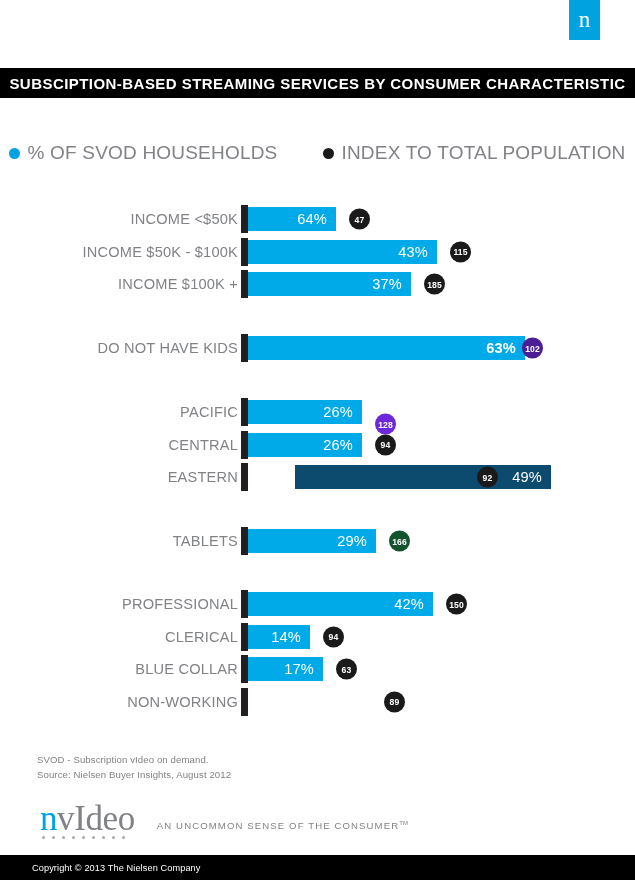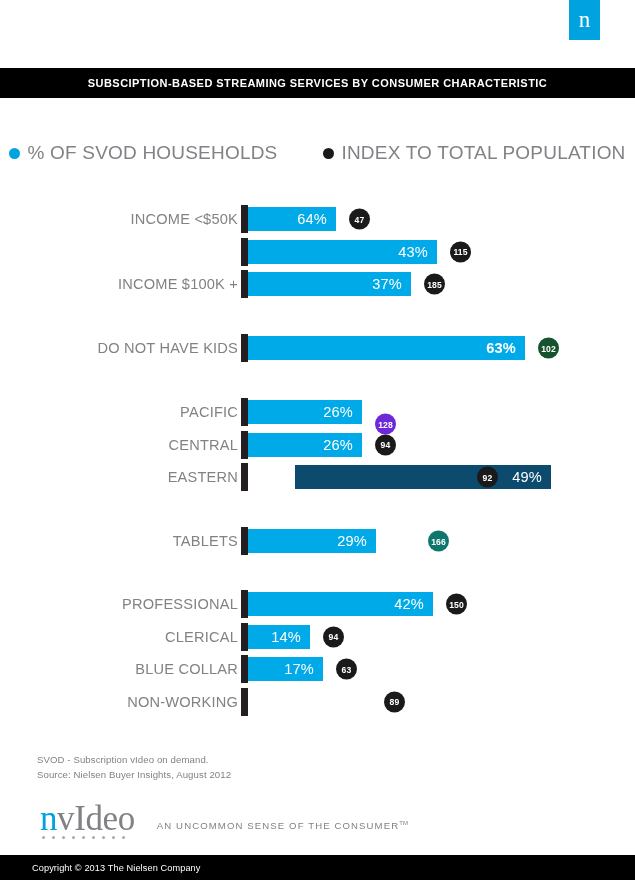--- a/index.html
+++ b/index.html
@@ -46,21 +46,21 @@
     height: 30px;
     background: #000000;
   }
   #title-band .title-text {
     position: absolute;
     left: 0; right: 0;
     top: 50%;
     transform: translateY(-50%);
     text-align: center;
     color: #ffffff;
-    font-size: 11px;
+    font-size: 15px;
     font-weight: bold;
     letter-spacing: 0.45px;
   }
 
   
   #legend {
     position: absolute;
     left: 0;
     top: 142px;
     width: 635px;
@@ -254,41 +254,42 @@
 <div id="chart">
     <div class="bar-row" style="top: 206px;">
       <div class="bar-label">INCOME &lt;$50K</div>
       <div class="axis-stub"></div>
       <div class="bar" style="width: 88px; background: rgb(0, 169, 232);">
         <div class="bar-value">64%</div>
       </div>
       <div class="index-badge" style="left: 349px; background: rgb(26, 26, 26);">47</div>
     </div>
     <div class="bar-row" style="top: 238.5px;">
+      <div class="bar-label">INCOME $50K - $100K</div>
       <div class="axis-stub"></div>
       <div class="bar" style="width: 189px; background: rgb(0, 169, 232);">
         <div class="bar-value">43%</div>
       </div>
       <div class="index-badge" style="left: 450px; background: rgb(26, 26, 26);">115</div>
     </div>
     <div class="bar-row" style="top: 271px;">
       <div class="bar-label">INCOME $100K +</div>
       <div class="axis-stub"></div>
       <div class="bar" style="width: 163px; background: rgb(0, 169, 232);">
         <div class="bar-value">37%</div>
       </div>
       <div class="index-badge" style="left: 424px; background: rgb(26, 26, 26);">185</div>
     </div>
     <div class="bar-row" style="top: 335px;">
       <div class="bar-label">DO NOT HAVE KIDS</div>
       <div class="axis-stub"></div>
       <div class="bar" style="width: 277px; background: rgb(0, 169, 232); font-weight: bold;">
         <div class="bar-value">63%</div>
       </div>
-      <div class="index-badge" style="left: 538px; background: #14532d;">102</div>
+      <div class="index-badge" style="left: 522px; background: #4c1d95;">102</div>
     </div>
     <div class="bar-row" style="top: 399px;">
       <div class="bar-label">PACIFIC</div>
       <div class="axis-stub"></div>
       <div class="bar" style="width: 114px; background: rgb(0, 169, 232);">
         <div class="bar-value">26%</div>
       </div>
       <div class="index-badge" style="left: 375px; background: #6d28d9; margin-top: 12px;">128</div>
     </div>
     <div class="bar-row" style="top: 431.5px;">
@@ -306,21 +307,21 @@
         <div class="bar-value">49%</div>
       </div>
       <div class="index-badge" style="left: 477px; background: rgb(26, 26, 26);">92</div>
     </div>
     <div class="bar-row" style="top: 528px;">
       <div class="bar-label">TABLETS</div>
       <div class="axis-stub"></div>
       <div class="bar" style="width: 128px; background: rgb(0, 169, 232);">
         <div class="bar-value">29%</div>
       </div>
-      <div class="index-badge" style="left: 389px; background: #0f766e; margin-left: 39px;">166</div>
+      <div class="index-badge" style="left: 389px; background: #14532d;">166</div>
     </div>
     <div class="bar-row" style="top: 591px;">
       <div class="bar-label">PROFESSIONAL</div>
       <div class="axis-stub"></div>
       <div class="bar" style="width: 185px; background: rgb(0, 169, 232);">
         <div class="bar-value">42%</div>
       </div>
       <div class="index-badge" style="left: 446px; background: rgb(26, 26, 26);">150</div>
     </div>
     <div class="bar-row" style="top: 623.5px;">

